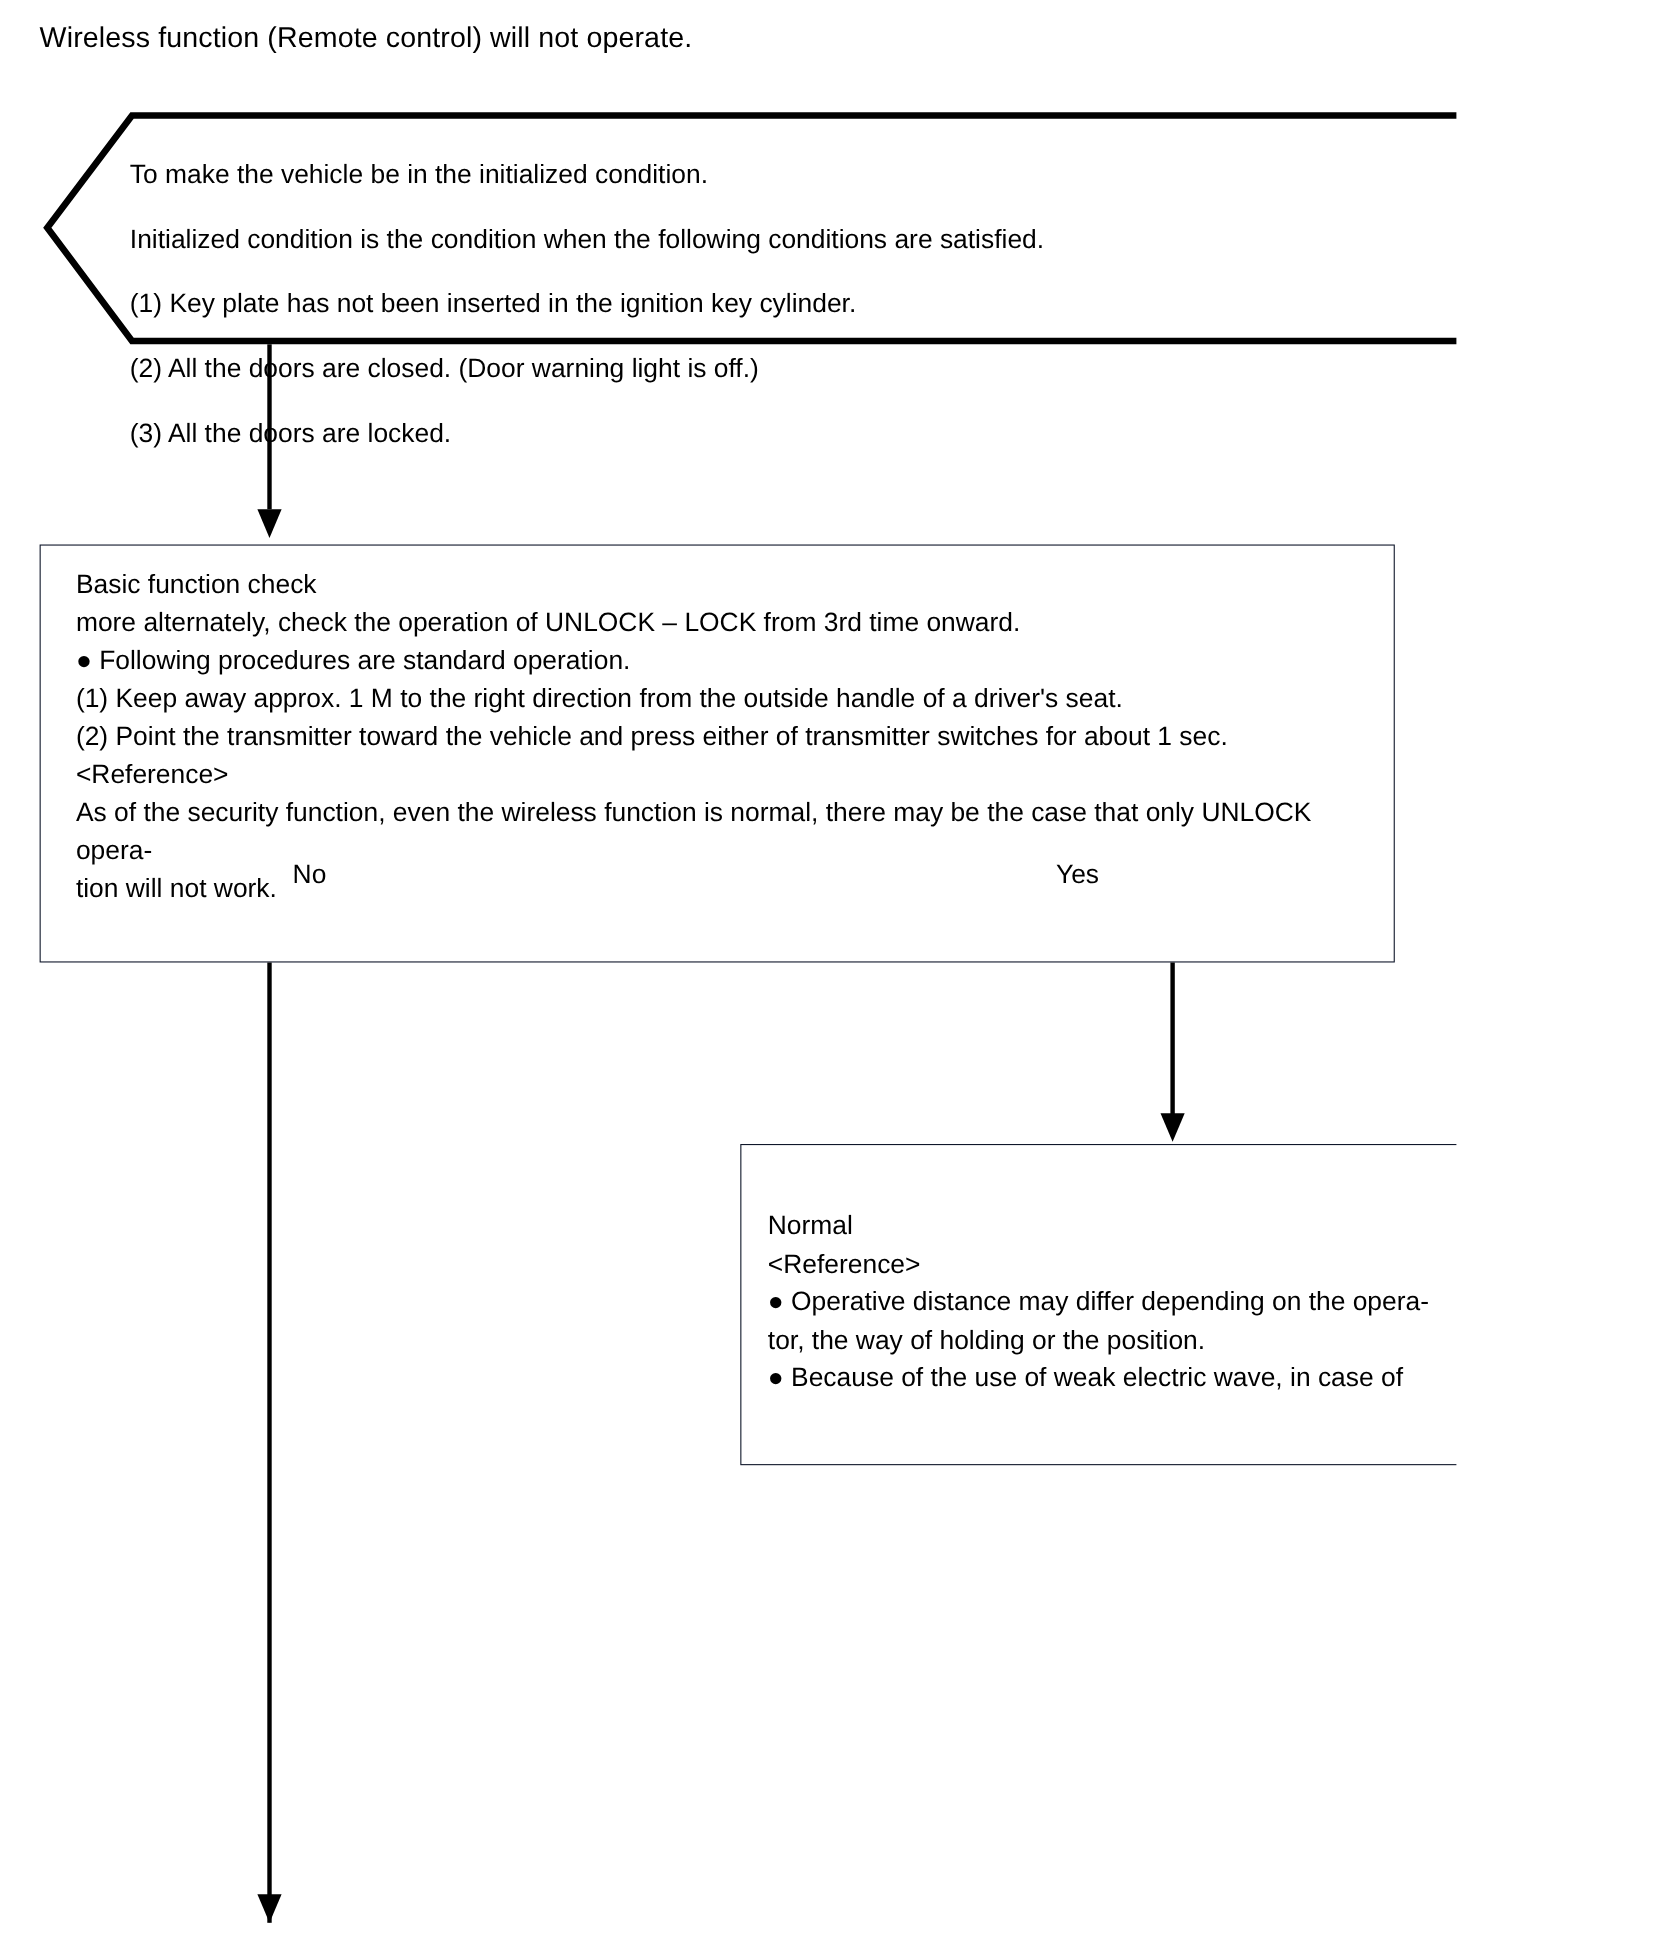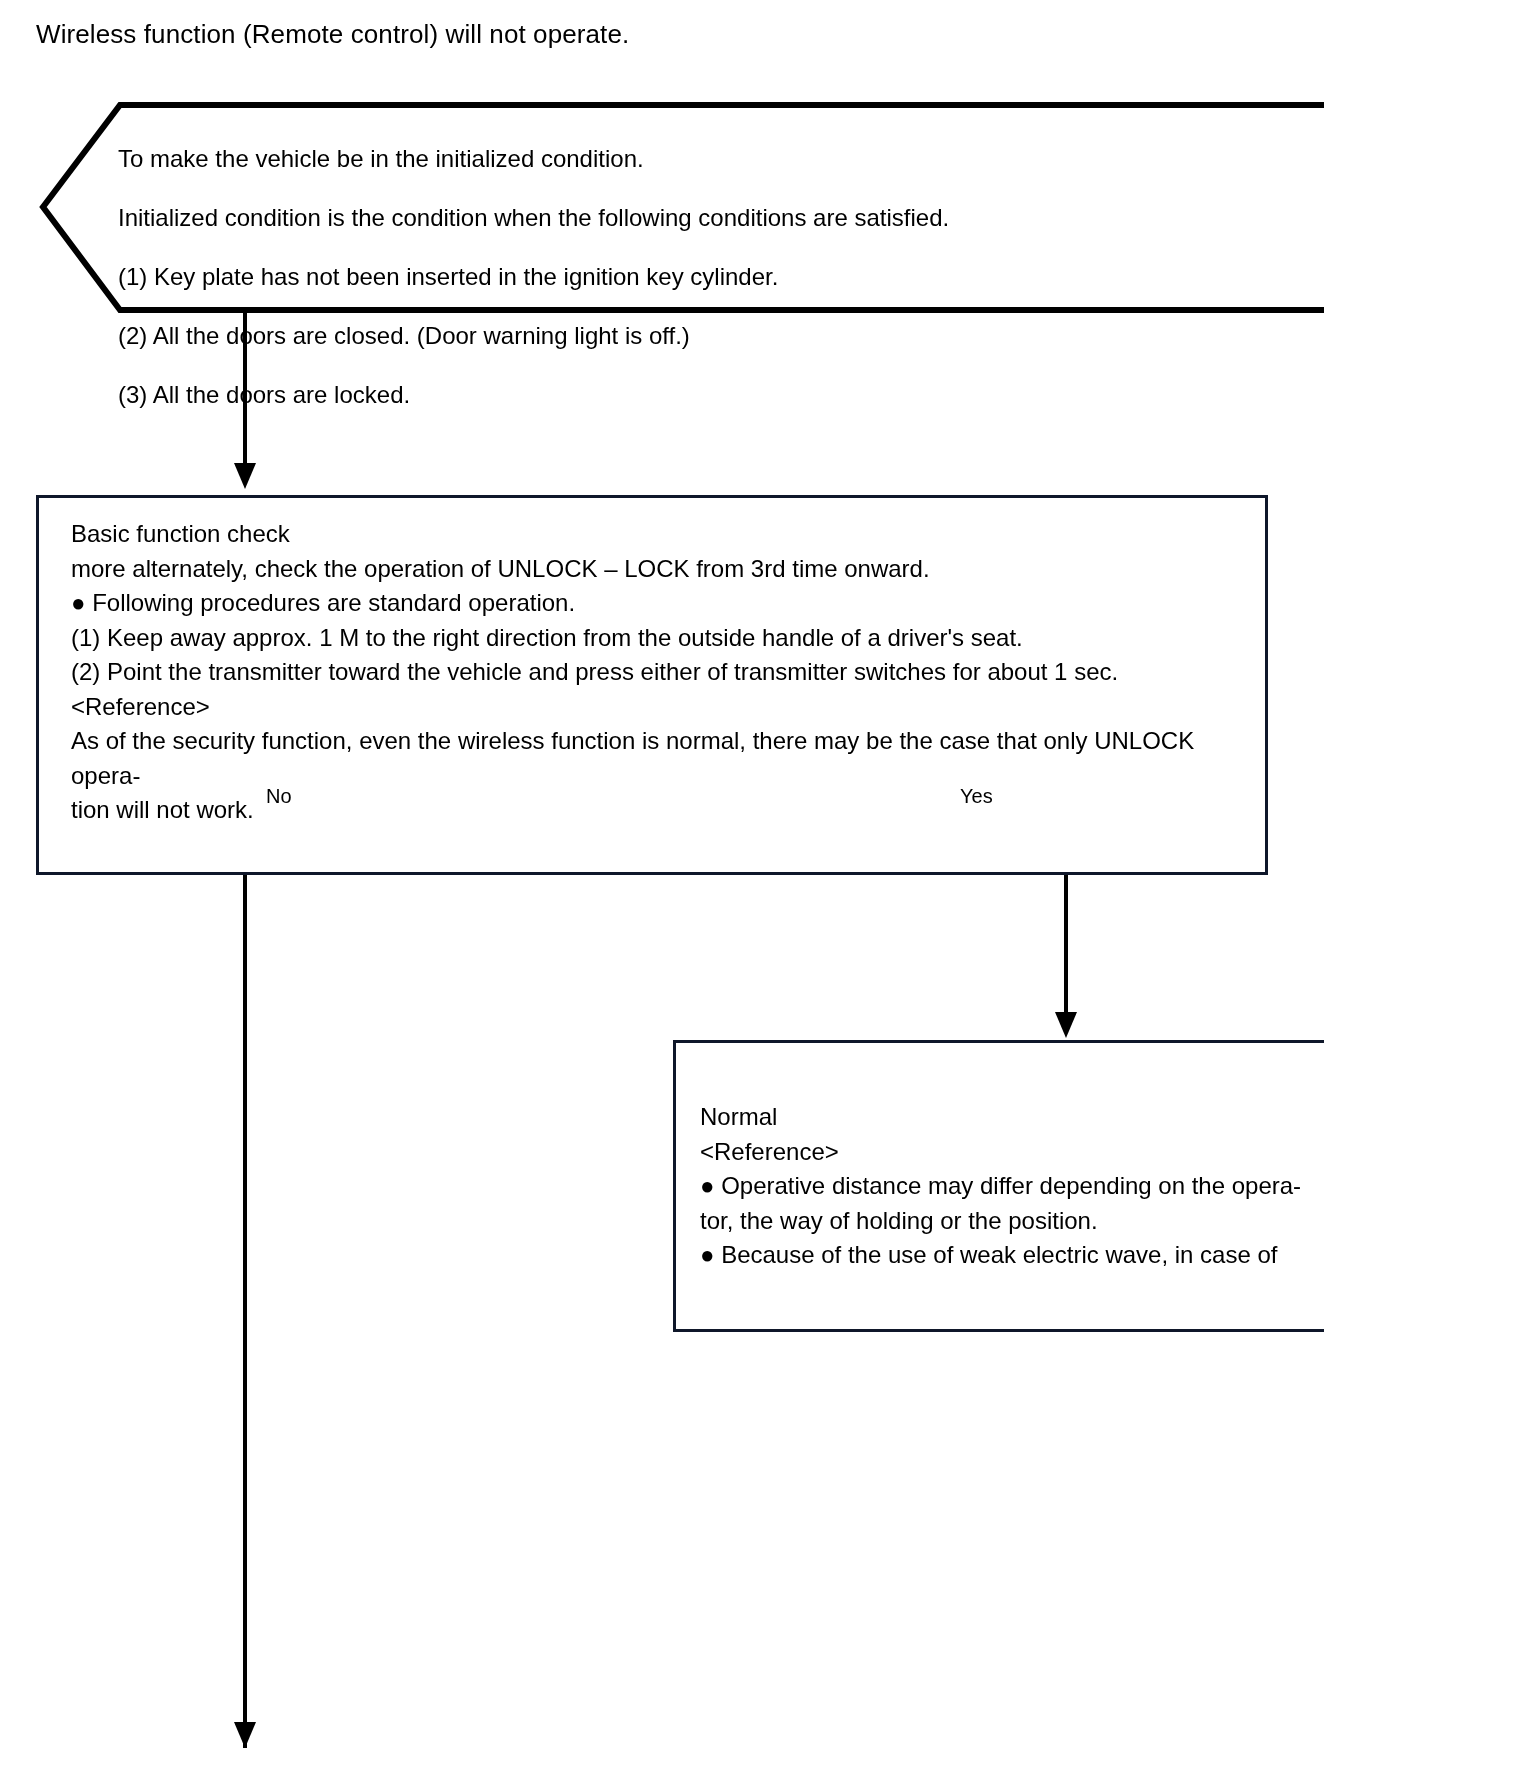--- a/index.html
+++ b/index.html
@@ -51,21 +51,21 @@
     left: 80px;
     top: 17px;
     width: 1200px;
     font-size: 24px;
     line-height: 35px;
   }
 
   
   .box {
     position: absolute;
-    border: 3px solid #0f172a;
+    border: 1px solid #0f172a;
     background: #ffffff;
     box-sizing: border-box;
   }
   .box-basic {
     left: 36px;
     top: 495px;
     width: 1232px;
     height: 380px;
   }
   .box-basic .box-text {
@@ -104,21 +104,21 @@
     position: absolute;
     width: 0;
     height: 0;
     border-left: 11px solid transparent;
     border-right: 11px solid transparent;
     border-top: 26px solid #000000;
   }
 
   .branch-label {
     position: absolute;
-    font-size: 20px;
+    font-size: 24px;
     line-height: 28px;
     white-space: nowrap;
     text-align: center;
   }
 </style>
 </head>
 <body>
 
 <div id="page">
 

